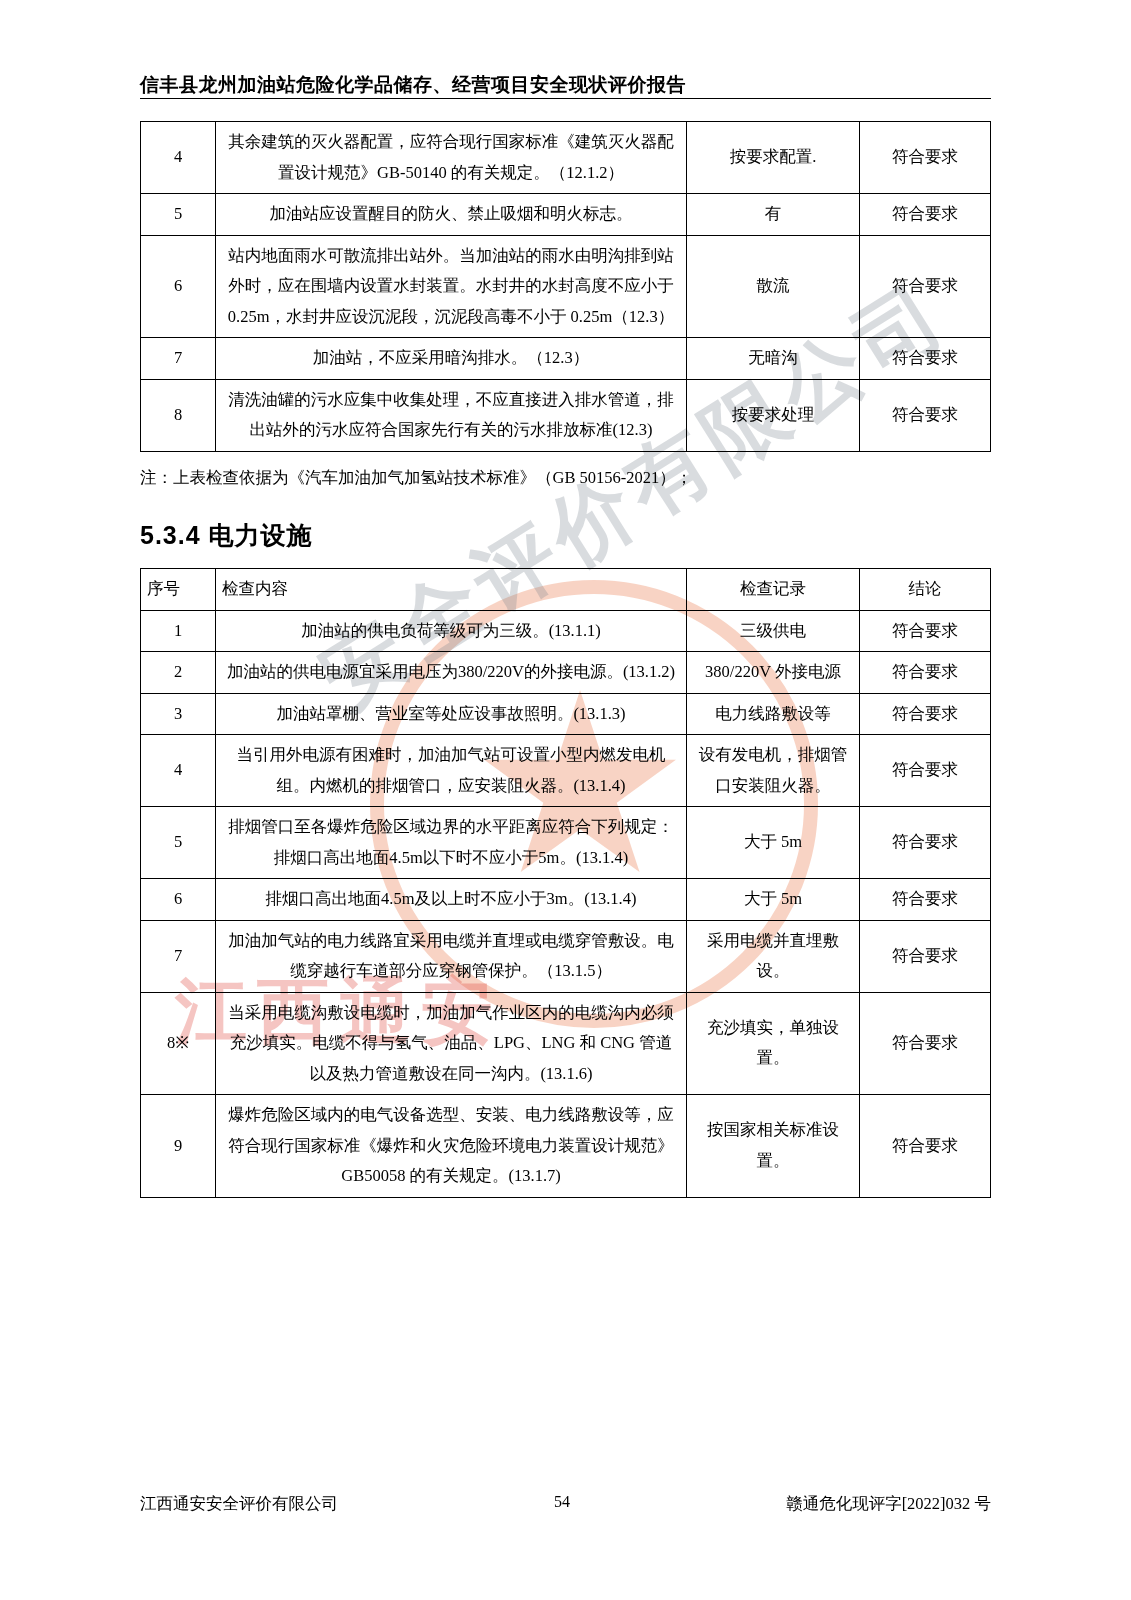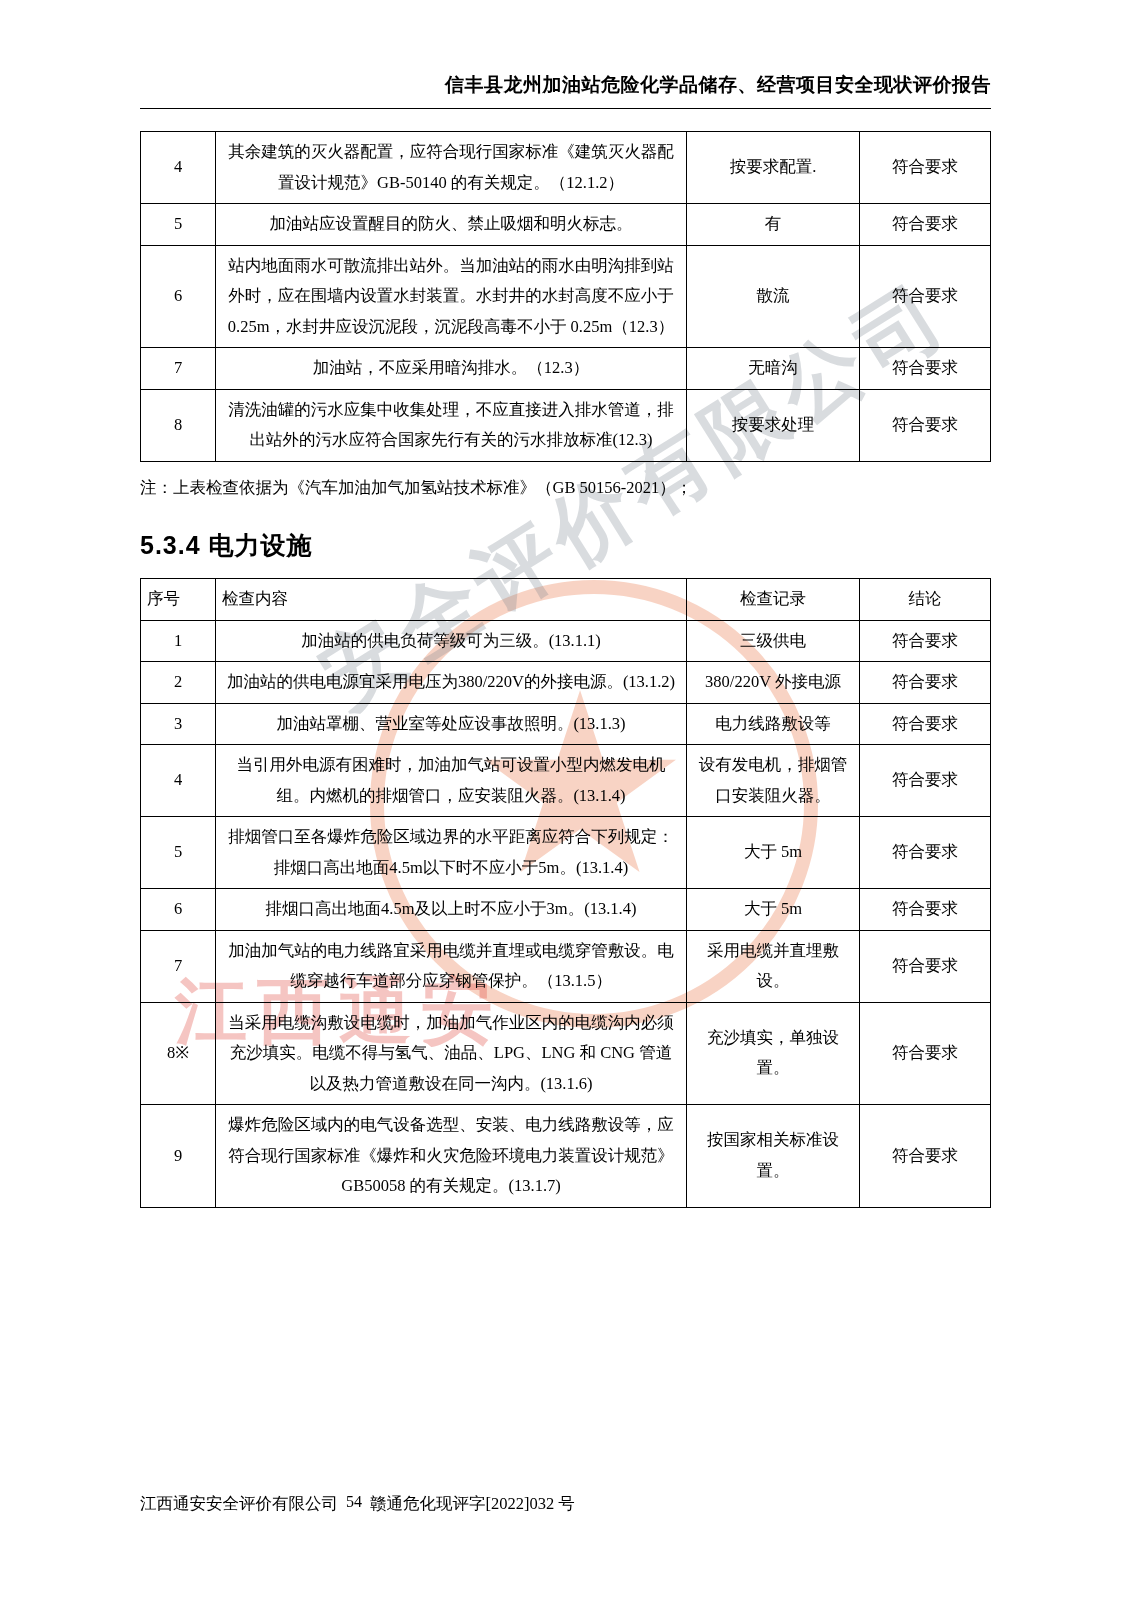--- a/index.html
+++ b/index.html
@@ -67,34 +67,34 @@
     font-weight: bold;
     white-space: nowrap;
   }
   
   .content {
     position: relative;
     z-index: 2;
     padding: 0 140px;
   }
   .doc-header {
-    text-align: right;
+    text-align: left;
     font-size: 19px;
     font-weight: bold;
     padding-top: 72px;
-    padding-bottom: 10px;
     border-bottom: 1.5px solid #000;
     letter-spacing: 0.5px;
   }
   .doc-footer {
     position: absolute;
     left: 140px;
     right: 140px;
     bottom: 85px;
     display: flex;
+    justify-content: space-between;
     font-size: 16.5px;
     z-index: 2;
     gap: 8px;
   }
   .doc-footer .page-num { font-size: 16px; }
   
   table.chk {
     width: 100%;
     border-collapse: collapse;
     table-layout: fixed;

